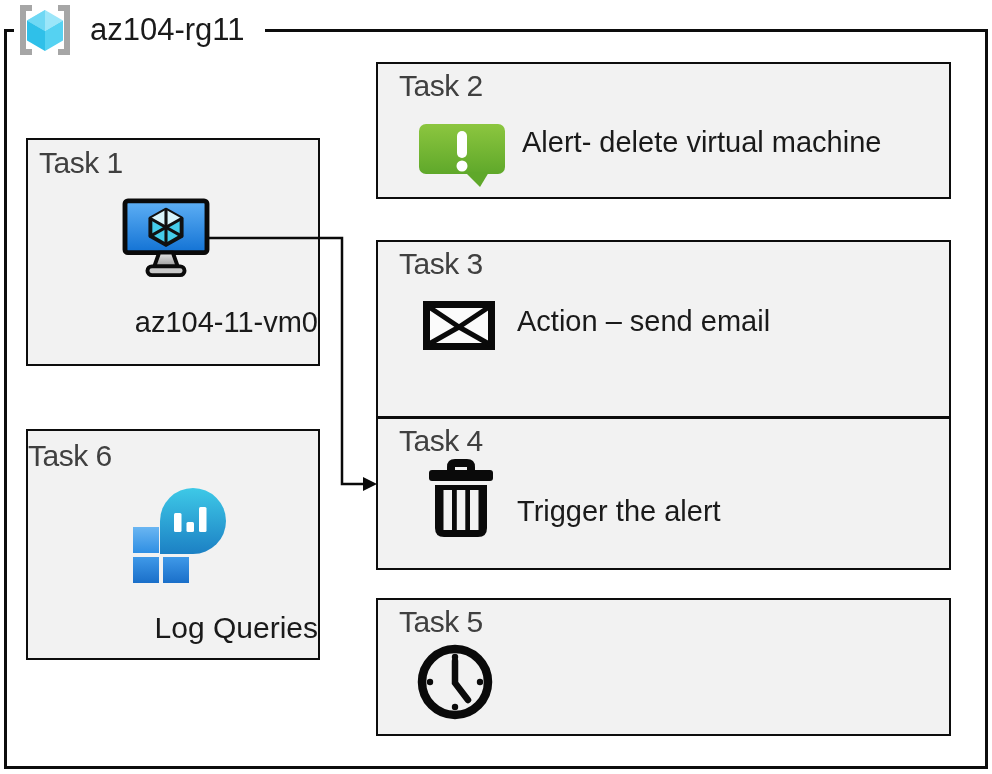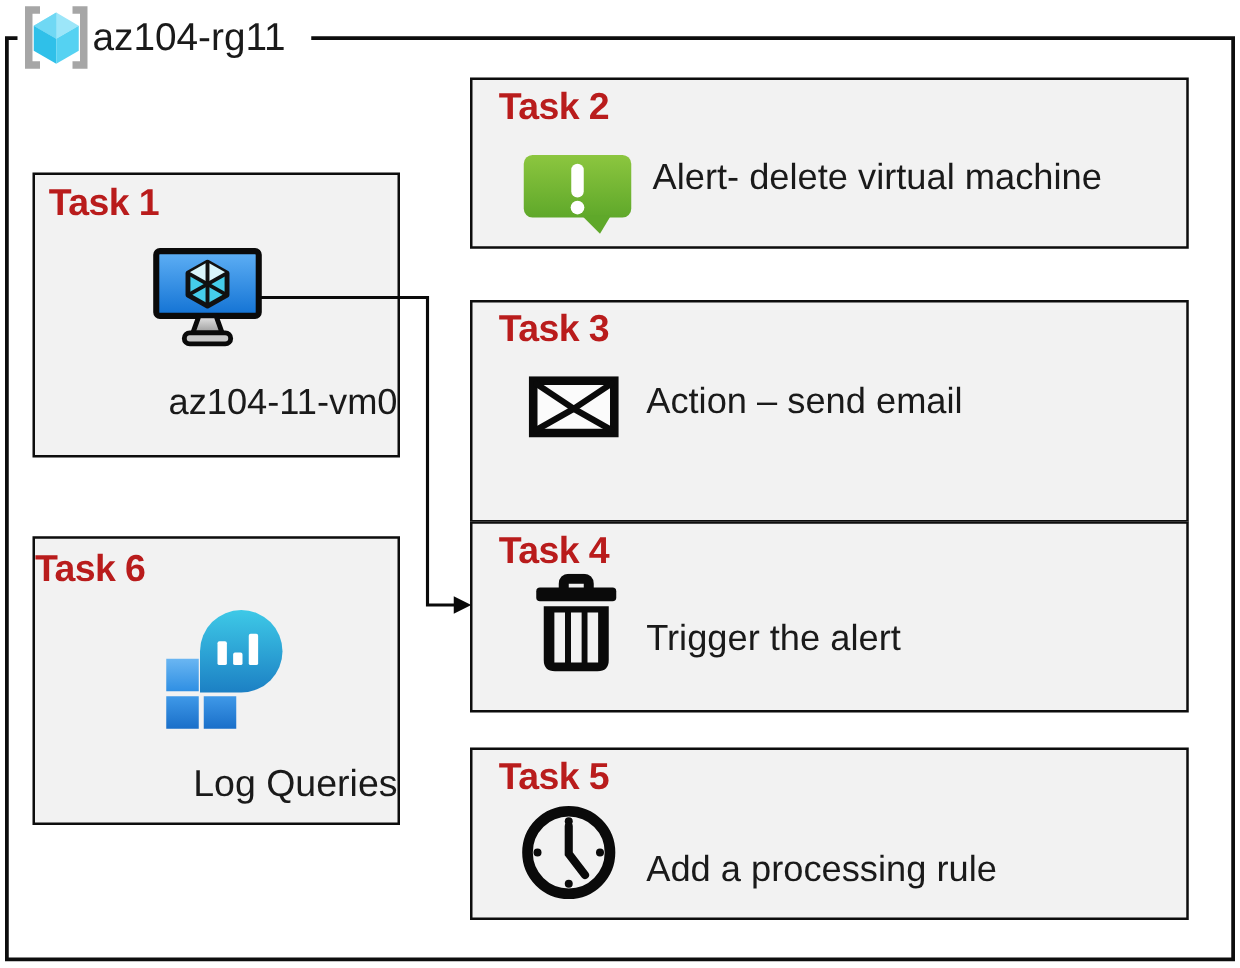--- a/index.html
+++ b/index.html
@@ -8,30 +8,30 @@
     font-family:"Liberation Sans", sans-serif;color:#1a1a1a;overflow:hidden;
   }
   .abs{position:absolute;}
   
   #rg-frame{
     left:4px;top:29px;width:984px;height:740px;
     border:3px solid #0d0d0d;box-sizing:border-box;background:#ffffff;
   }
   #rg-header{
     left:14px;top:2px;height:56px;background:#ffffff;
-    display:inline-flex;align-items:center;padding:0 20px 0 2px;
+    display:inline-flex;align-items:center;gap:16px;padding:0 20px 0 2px;
     z-index:5;
   }
   #rg-label{font-size:31px;color:#1a1a1a;white-space:nowrap;}
   
   .task{
     background:#f2f2f2;border:2px solid #0d0d0d;box-sizing:border-box;
   }
   .task-title{
-    position:absolute;font-size:30px;font-weight:700;color:#b91c1c;
+    position:absolute;font-size:30px;font-weight:400;color:#404040;
     white-space:nowrap;letter-spacing:-0.5px;
   }
   .task-label{
     position:absolute;font-size:29px;color:#1a1a1a;white-space:nowrap;
   }
   .centered{left:0;right:0;text-align:right;}
   #task1{left:26px;top:138px;width:294px;height:228px;}
   #task6{left:26px;top:429px;width:294px;height:231px;}
   #task2{left:376px;top:62px;width:575px;height:137px;}
   #task3{left:376px;top:240px;width:575px;height:178px;}
@@ -148,21 +148,20 @@
       <circle cx="40" cy="40" r="33" fill="none" stroke="#0a0a0a" stroke-width="8.5"></circle>
       <circle cx="40" cy="15" r="3.2" fill="#0a0a0a"></circle>
       <circle cx="65" cy="40" r="3.2" fill="#0a0a0a"></circle>
       <circle cx="40" cy="65" r="3.2" fill="#0a0a0a"></circle>
       <circle cx="15" cy="40" r="3.2" fill="#0a0a0a"></circle>
       <g stroke="#0a0a0a" stroke-width="6.5" stroke-linecap="round" fill="none">
         <polyline points="40,19 40,41 53,58"></polyline>
       </g>
     </svg>
   </div>
-  <div class="task-label" style="left:139px;top:80px;">Add a processing rule</div>
 </div>
 
 <div class="abs task" id="task6">
   <div class="task-title title-left" style="left:0;top:8px;">Task 6</div>
   <div class="abs" style="left:104px;top:57px;width:98px;height:96px;">
     <svg width="98" height="96" viewBox="0 0 98 96">
       <defs>
         <linearGradient id="lqbub" x1="0" y1="0" x2="0" y2="1">
           <stop offset="0" stop-color="#3ec9e7"></stop>
             <stop offset="1" stop-color="#1c80c4"></stop>

